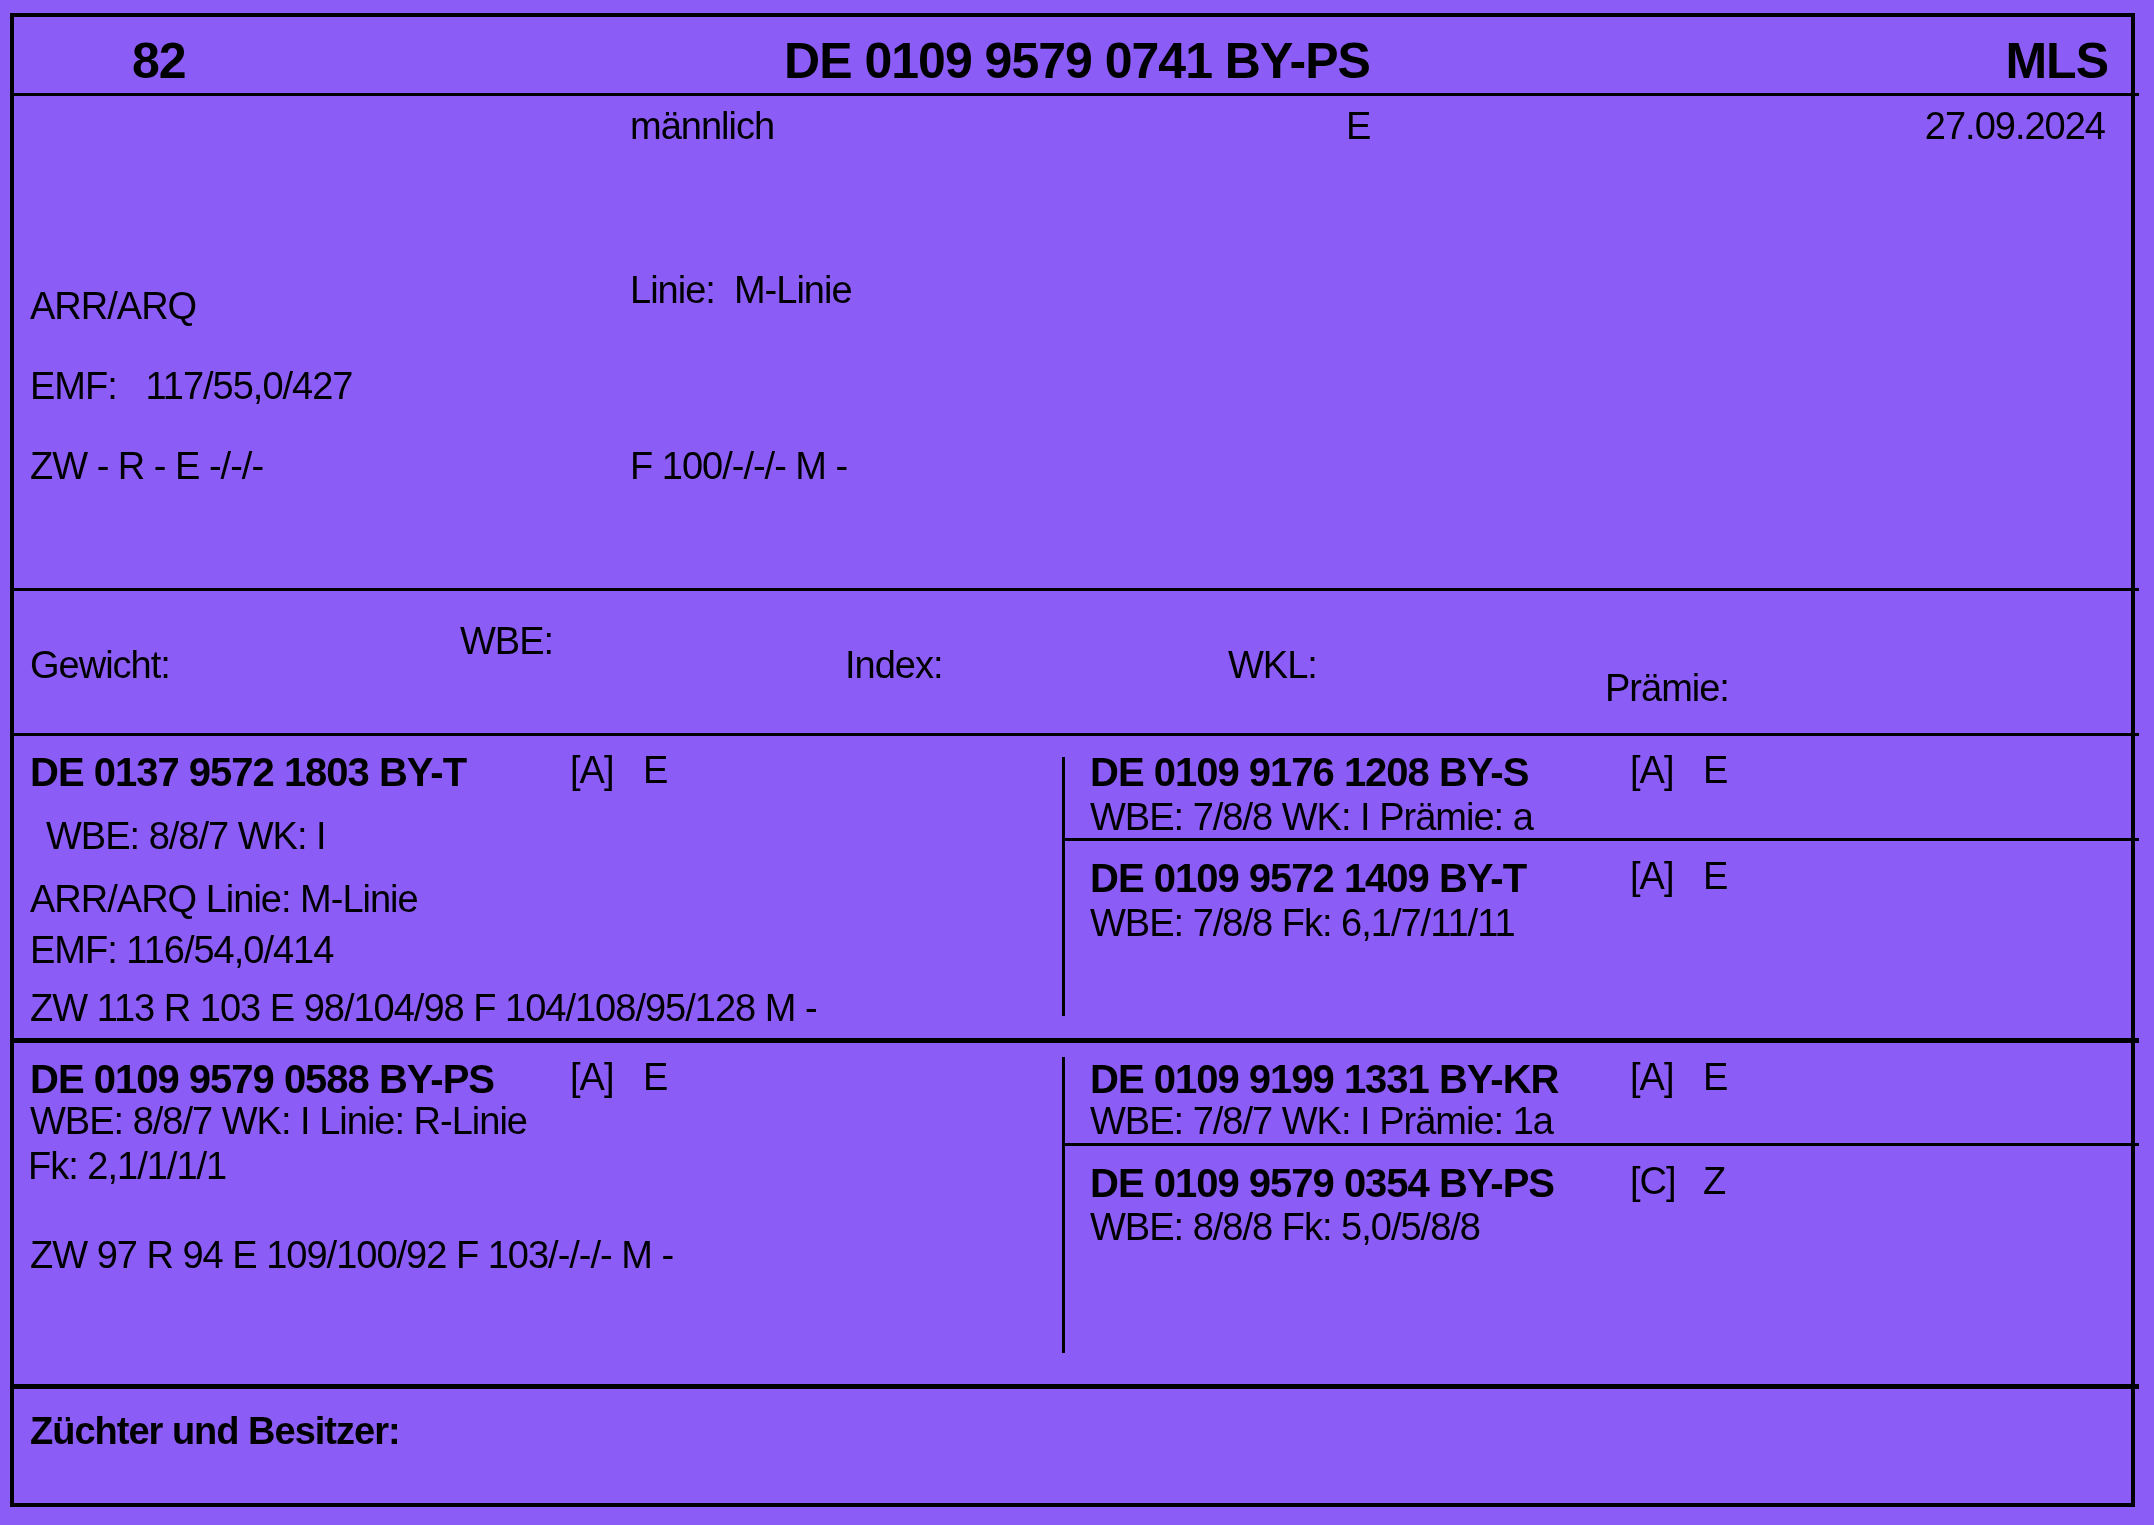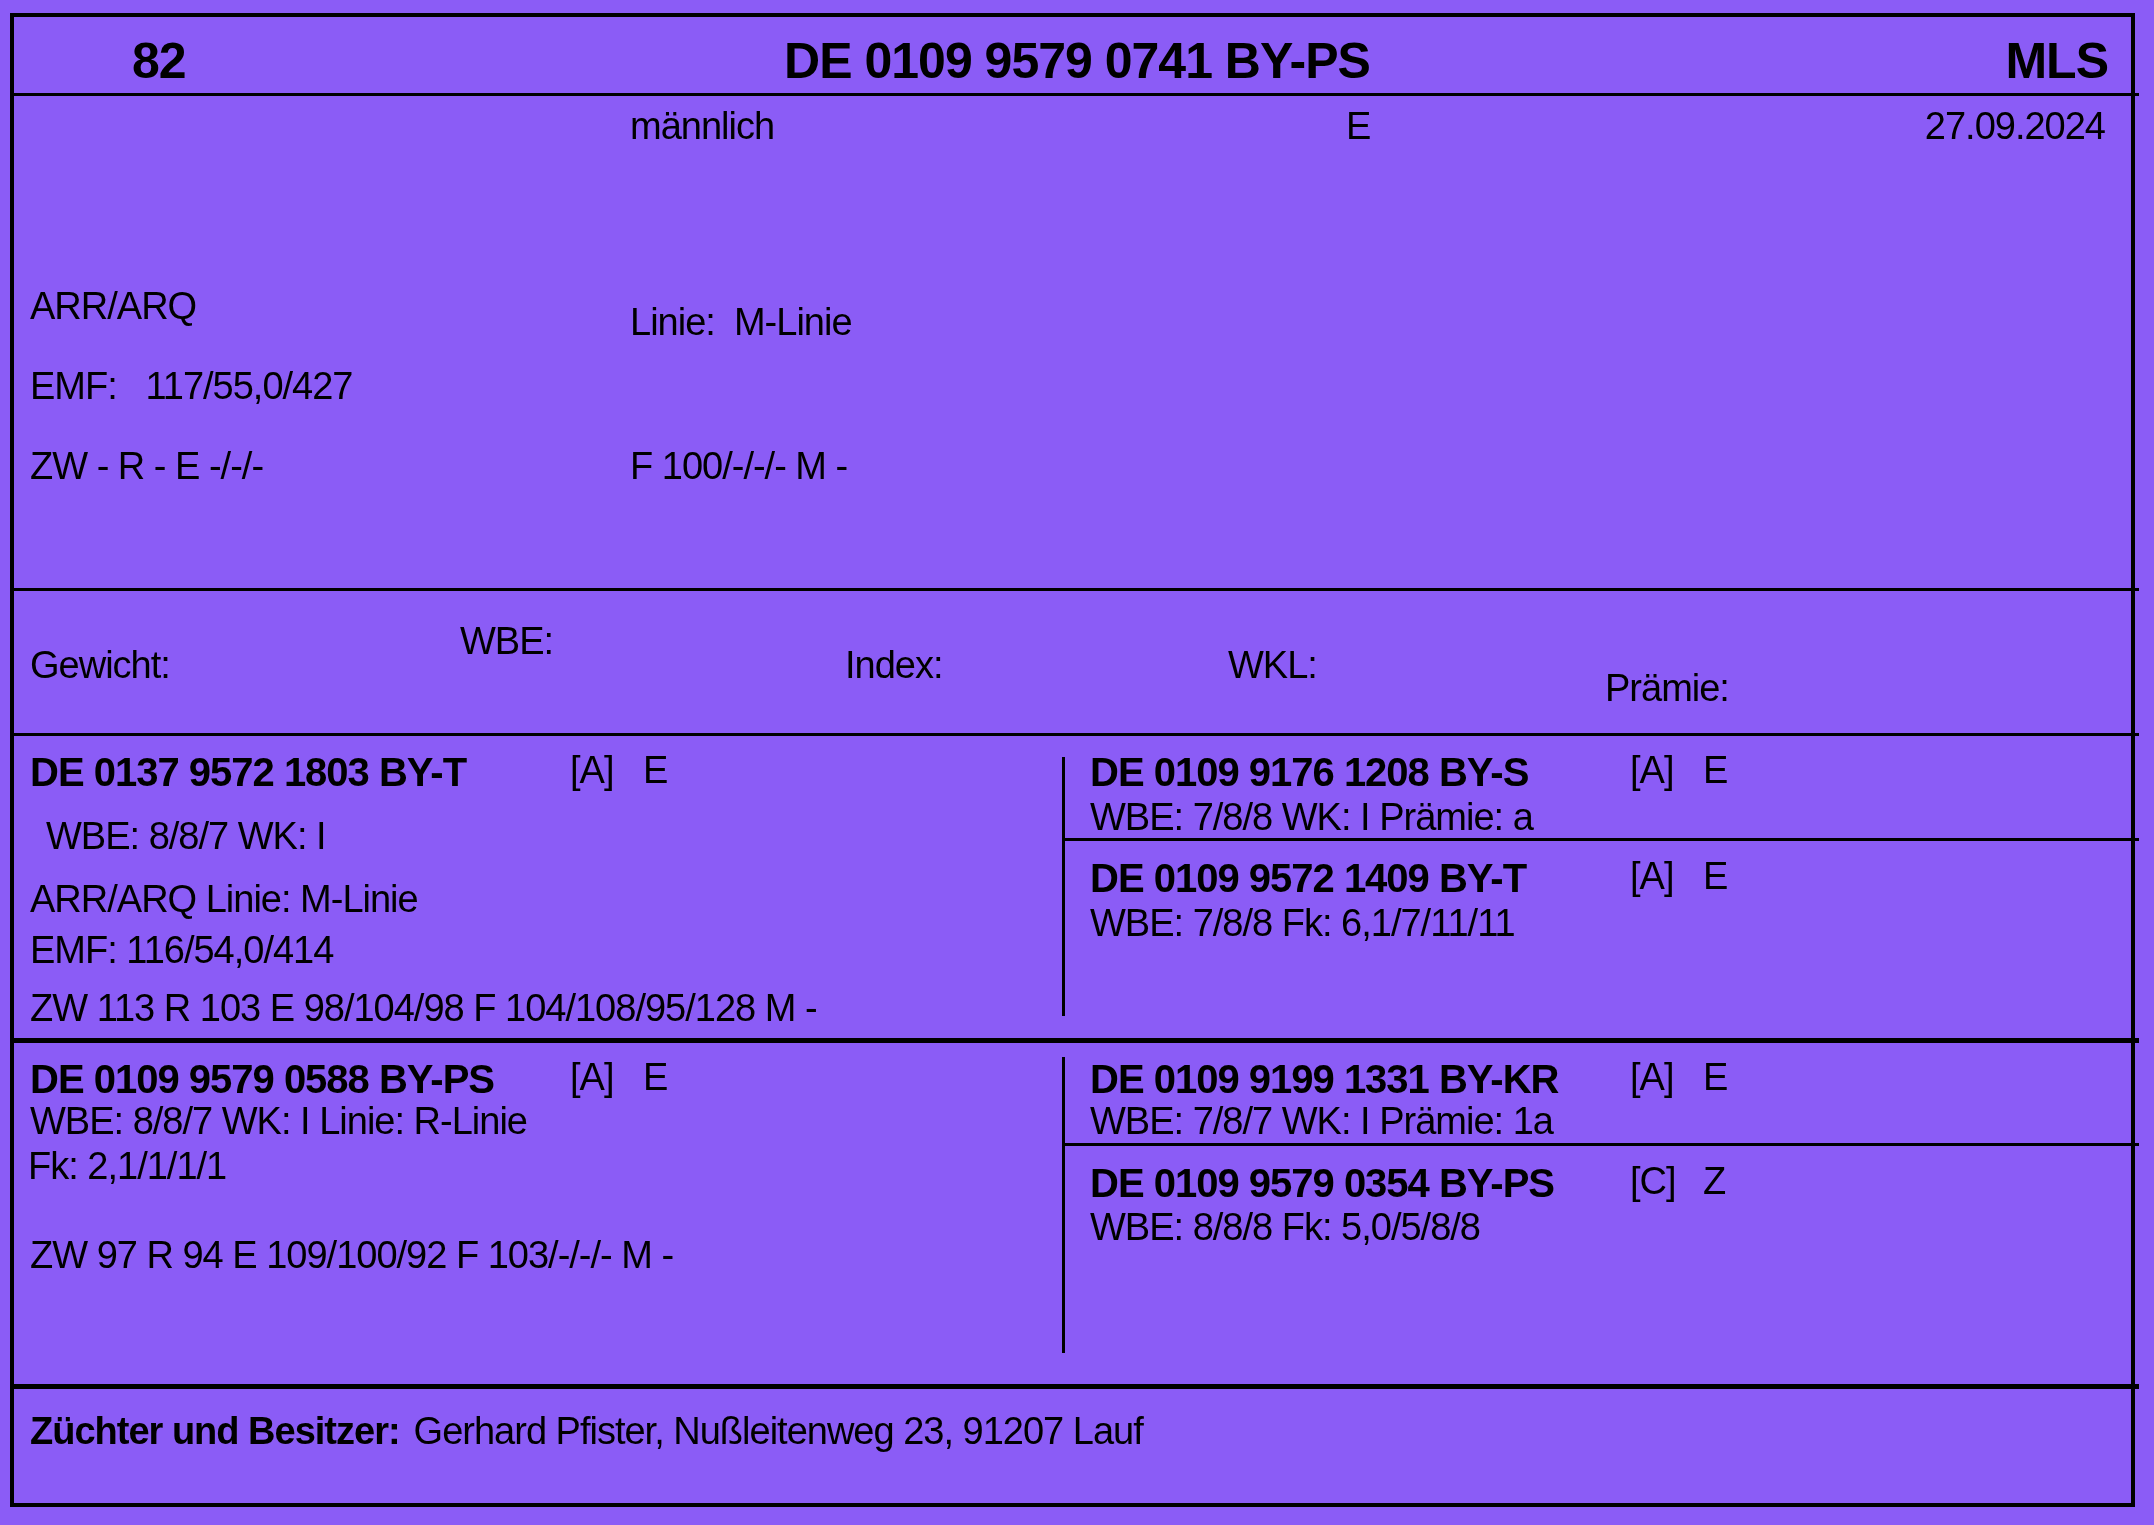--- a/index.html
+++ b/index.html
@@ -39,21 +39,21 @@
   <div class="t hdr" style="left:132px;top:34px;">82</div>
   <div class="t hdr" style="left:0;right:0;top:34px;text-align:center;">DE 0109 9579 0741 BY-PS</div>
   <div class="t hdr right-align" style="right:46px;top:34px;">MLS</div>
   <div class="hline" style="left:10px;top:93px;width:2129px;"></div>
 
   <div class="t" style="left:630px;top:106px;">männlich</div>
   <div class="t" style="left:1346px;top:106px;">E</div>
   <div class="t right-align" style="right:49px;top:106px;">27.09.2024</div>
 
   <div class="t" style="left:30px;top:286px;">ARR/ARQ</div>
-  <div class="t" style="left:630px;top:302px;">Linie:  M-Linie</div>
+  <div class="t" style="left:630px;top:270px;">Linie:  M-Linie</div>
   <div class="t" style="left:30px;top:366px;">EMF:   117/55,0/427</div>
   <div class="t" style="left:30px;top:446px;">ZW - R - E -/-/-</div>
   <div class="t" style="left:630px;top:446px;">F 100/-/-/- M -</div>
 
   <div class="hline" style="left:10px;top:588px;width:2129px;"></div>
 
   <div class="t" style="left:30px;top:645px;">Gewicht:</div>
   <div class="t" style="left:460px;top:621px;">WBE:</div>
   <div class="t" style="left:845px;top:645px;">Index:</div>
   <div class="t" style="left:1228px;top:645px;">WKL:</div>
@@ -114,16 +114,15 @@
     <div class="t id" style="left:1090px;top:1161px;">DE 0109 9579 0354 BY-PS</div>
     <div class="t" style="left:1630px;top:1161px;">[C]</div>
     <div class="t" style="left:1703px;top:1161px;">Z</div>
     <div class="t" style="left:1090px;top:1207px;">WBE: 8/8/8 Fk: 5,0/5/8/8</div>
   </div>
 
   <div class="hline-thick" style="left:10px;top:1384px;width:2129px;"></div>
 
   <div class="owner-row" style="left:30px;top:1410px;">
     <span class="b">Züchter und Besitzer:</span>
-    <span>Gerhard Pfister, Nußleitenweg 23, 91207 Lauf</span>
   </div>
 
 </div>
 
 </body></html>

